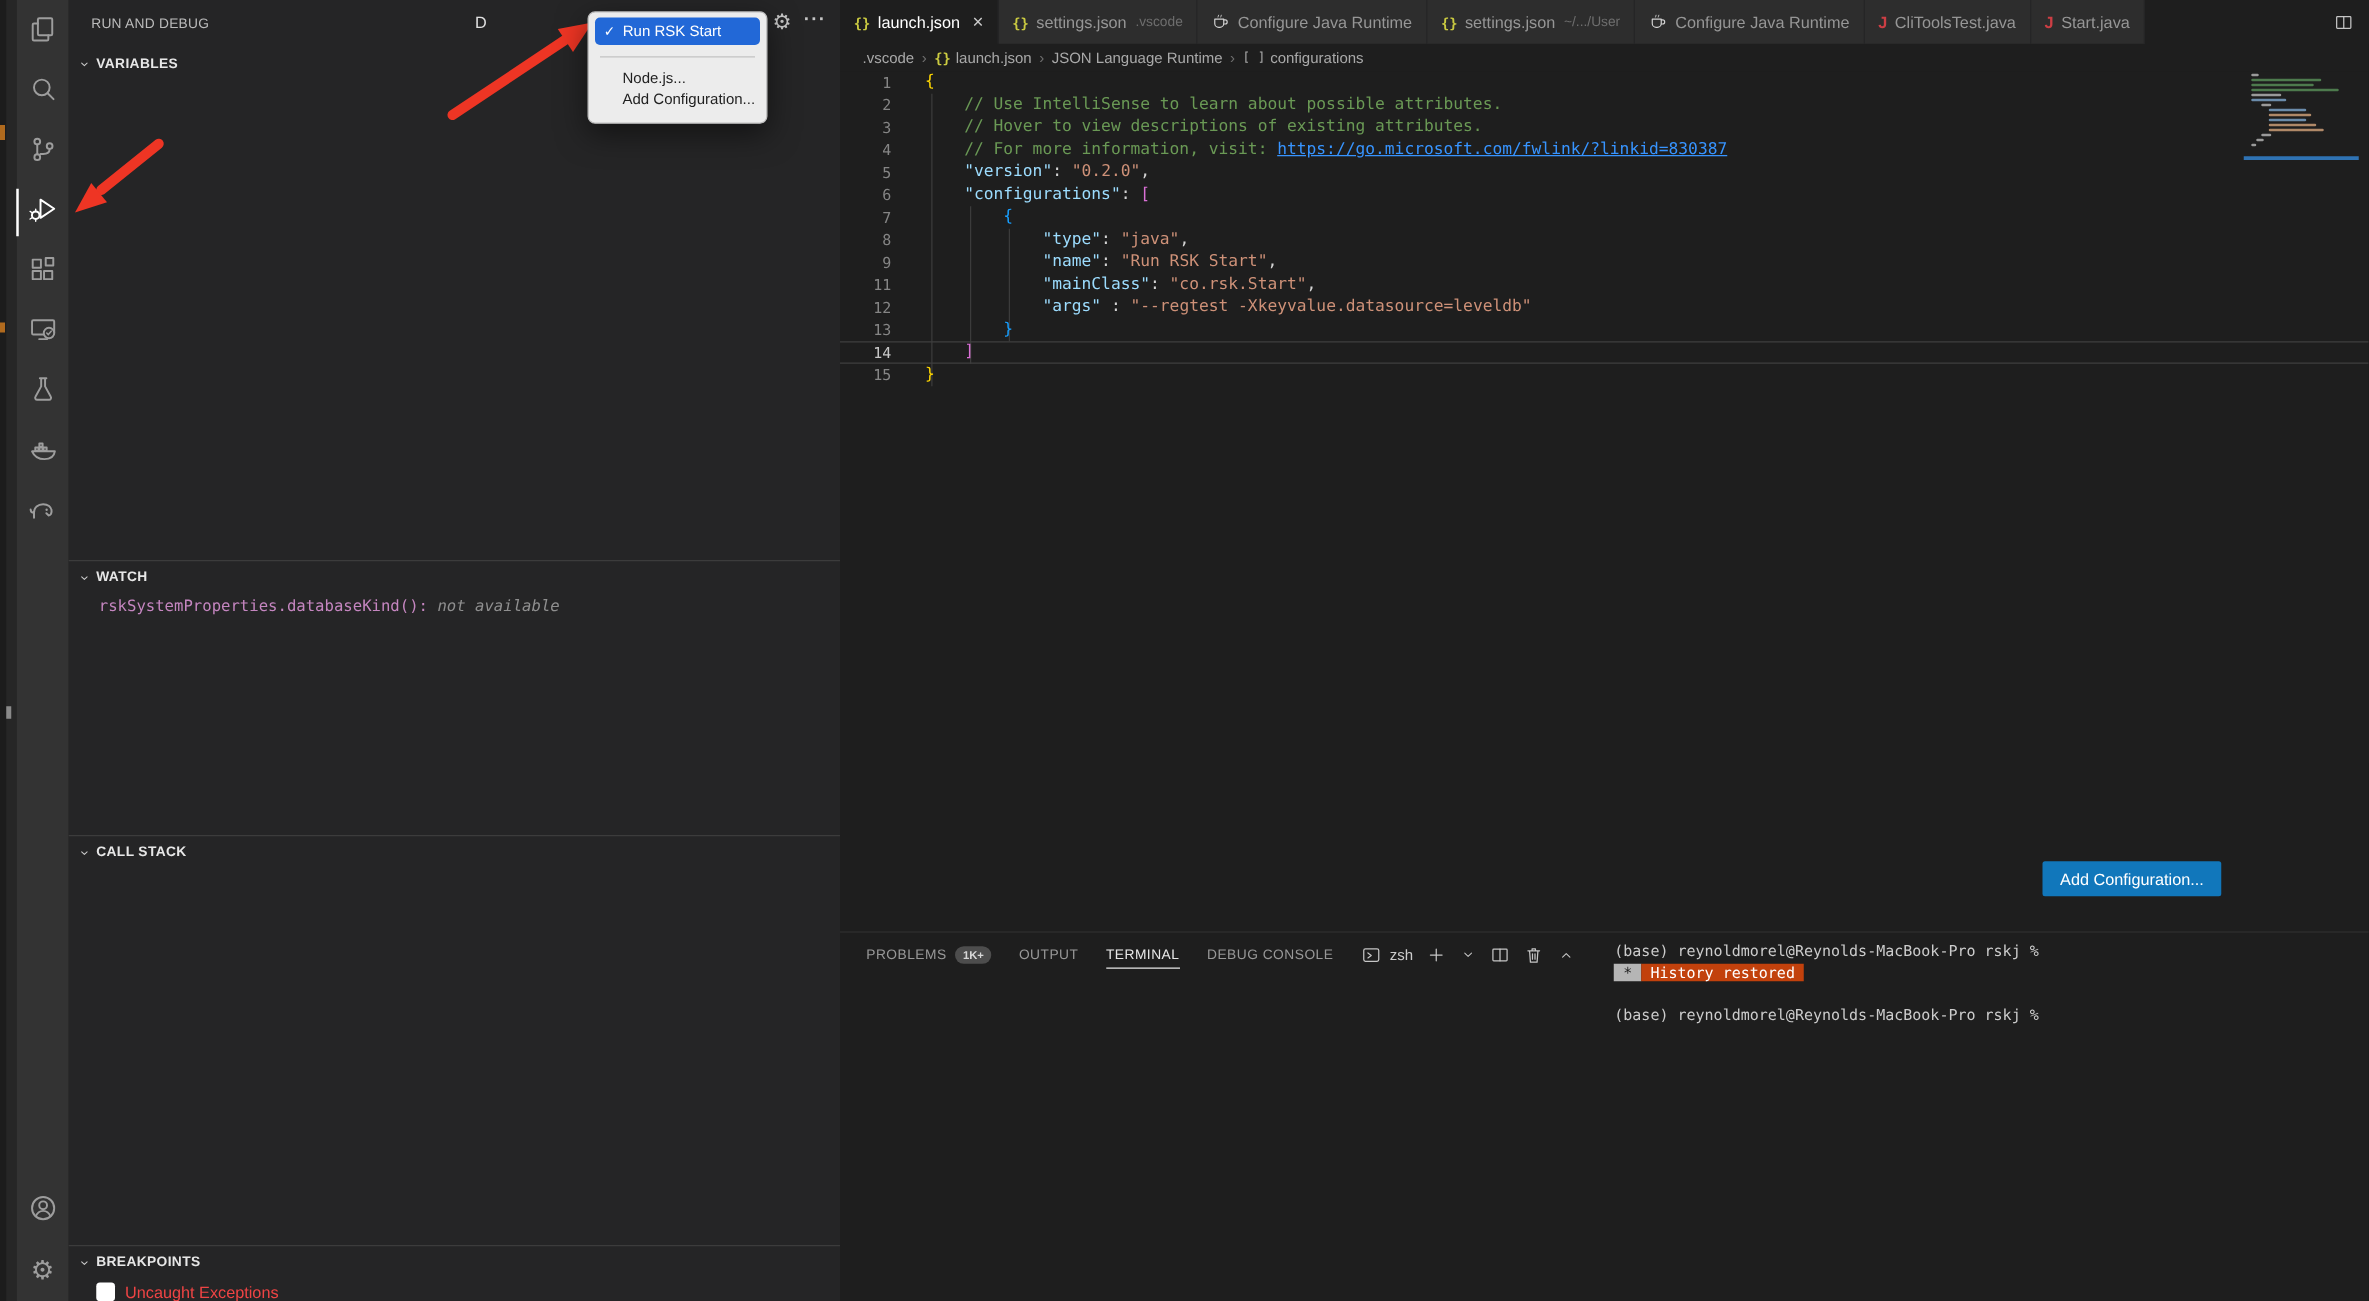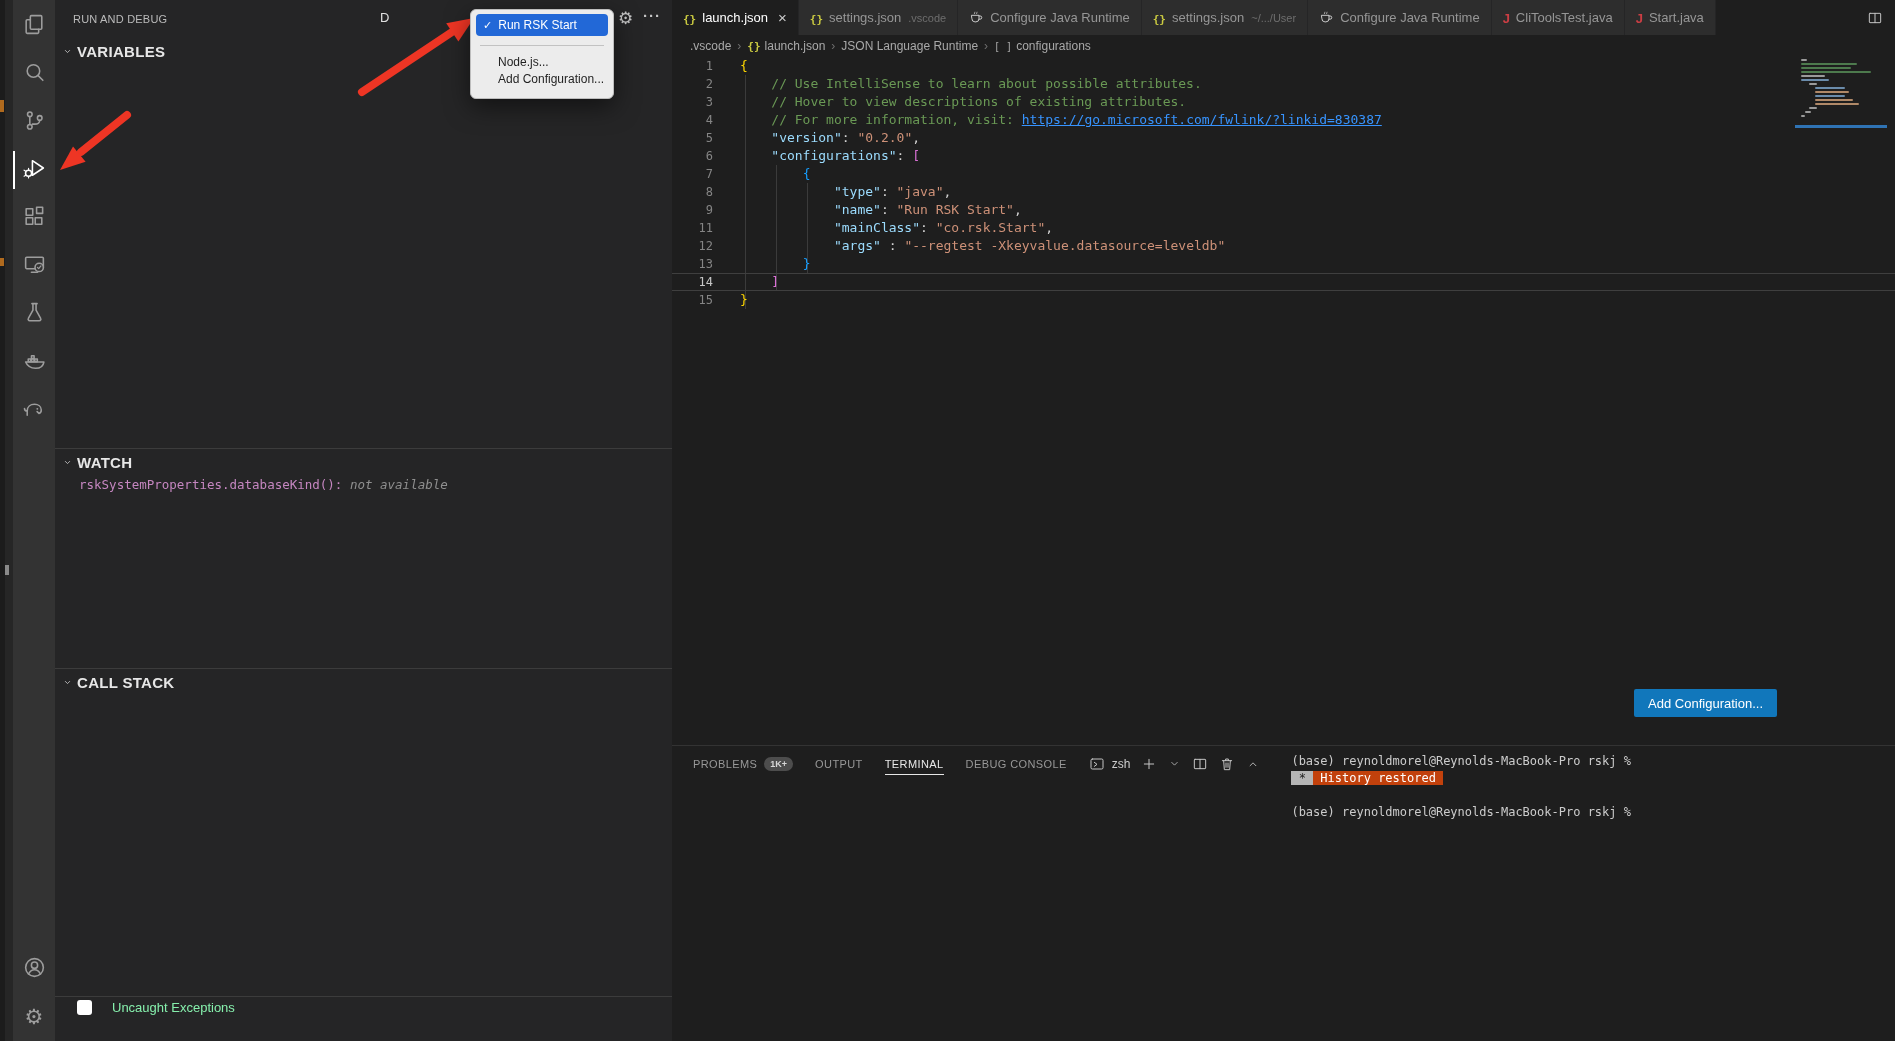--- a/index.html
+++ b/index.html
@@ -27,27 +27,27 @@
   .sb-header{position:absolute;left:0;top:0;right:0;height:38px}
   .sb-title{position:absolute;left:18px;top:13px;font-size:11px;color:#bbbbbb;letter-spacing:.2px}
   .sb-ghost{position:absolute;left:325px;top:10px;font-size:13px;color:#e0e0e0}
   .sb-play{position:absolute;left:455px;top:11px;color:#89d185}
   .sb-gear{position:absolute;left:563px;top:8px;font-family:"DejaVu Sans",sans-serif;font-size:17px;color:#c5c5c5;cursor:pointer}
   .sb-more{position:absolute;left:588px;top:7px;font-size:15px;letter-spacing:1px;color:#c5c5c5;cursor:pointer;font-weight:bold}
   .sec{position:absolute;left:0;right:0}
   .sec.bordered{border-top:1px solid #3c3c3c}
   .sec-head{height:26px;display:flex;align-items:center;padding-left:6px;cursor:pointer}
   .sec-head .chev{color:#cccccc;display:flex;margin-right:3px}
-  .sec-head .lbl{font-size:15px;font-weight:700;color:#e7e7e7;letter-spacing:.3px}
+  .sec-head .lbl{font-size:11px;font-weight:700;color:#e7e7e7;letter-spacing:.3px}
   .watch-row{margin-left:24px;margin-top:2px;font-family:"DejaVu Sans Mono",monospace;font-size:12.5px;white-space:pre}
   .watch-expr{color:#c586c0}
   .watch-val{color:#8f8f8f;font-style:italic}
   .bp-row{display:flex;align-items:center;margin:3px 0 0 22px;cursor:pointer}
   .bp-check{width:15px;height:15px;background:#ffffff;border-radius:3px;flex:none}
-  .bp-label{font-size:13px;color:#86efac;margin-left:20px}
+  .bp-label{font-size:13px;color:#ef4444;margin-left:8px}
 
   
   .main{flex:1;min-width:0;display:flex;flex-direction:column;background:#1e1e1e}
 
   
   .tabbar{height:35px;flex:none;background:#252526;display:flex;align-items:stretch}
   .tab{display:flex;align-items:center;padding:0 11px;background:#2d2d2d;border-right:1px solid #252526;cursor:pointer;white-space:nowrap}
   .tab.active{background:#1e1e1e}
   .tab .t-label{font-size:13px;color:#969696;margin-left:6px}
   .tab.active .t-label{color:#ffffff}
@@ -240,20 +240,28 @@
         <span class="chev" id="chev-cs">
             <svg width="13" height="13" viewBox="0 0 24 24" fill="none" stroke="currentColor" stroke-width="1.5" stroke-linecap="round" stroke-linejoin="round">
               <path d="M8 10l4 4 4-4"></path>
             </svg>
           </span>
         <span class="lbl">CALL STACK</span>
       </div>
     </div>
 
     <div class="sec bordered" style="top:996px">
+      <div class="sec-head">
+        <span class="chev" id="chev-bp">
+            <svg width="13" height="13" viewBox="0 0 24 24" fill="none" stroke="currentColor" stroke-width="1.5" stroke-linecap="round" stroke-linejoin="round">
+              <path d="M8 10l4 4 4-4"></path>
+            </svg>
+          </span>
+        <span class="lbl">BREAKPOINTS</span>
+      </div>
       <div class="bp-row">
         <span class="bp-check"></span>
         <span class="bp-label">Uncaught Exceptions</span>
       </div>
     </div>
   </div>
 
   <div class="main">
     <div class="tabbar" id="tabbar">
         <div class="tab active">

